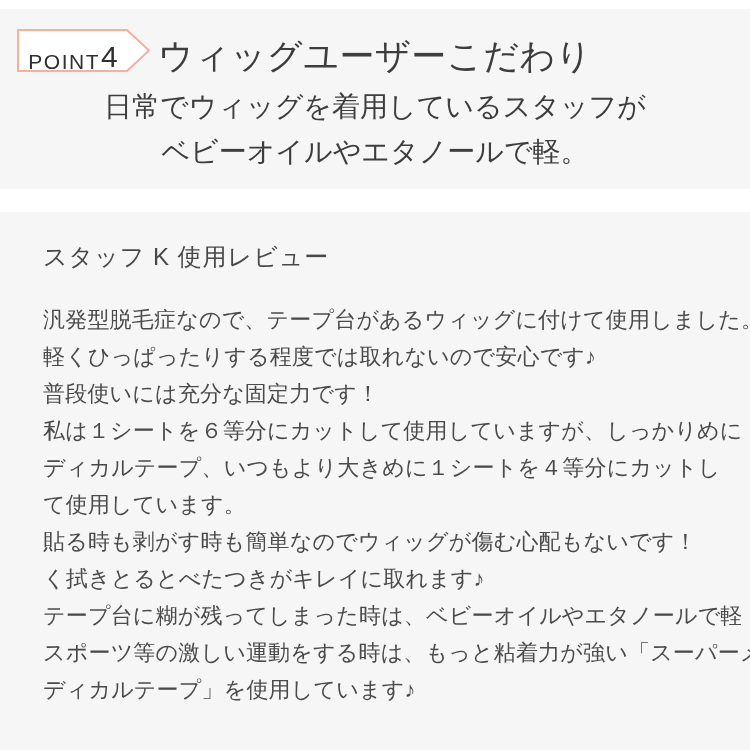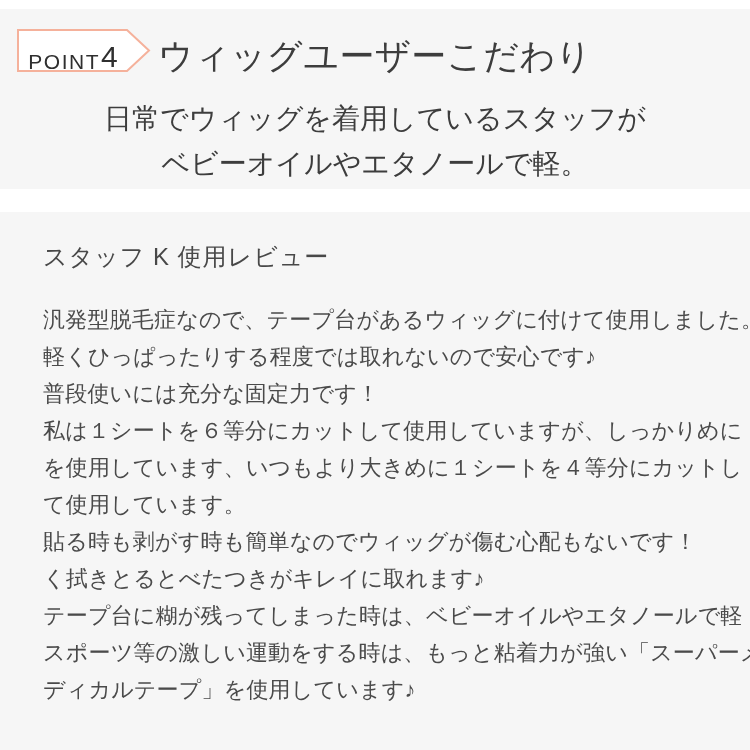--- a/index.html
+++ b/index.html
@@ -62,21 +62,21 @@
   }
   .header-title {
     padding-top: 24px;
     text-align: center;
     font-size: 35px;
     font-weight: 500;
     color: #3d3d3d;
     letter-spacing: 0.5px;
   }
   .header-subtitle {
-    margin-top: 16px;
+    margin-top: 4px;
     text-align: center;
     font-size: 28px;
     font-weight: 400;
     color: #3d3d3d;
   }
   .subtitle-line {
     line-height: 45px;
     white-space: nowrap;
   }
   
@@ -139,21 +139,21 @@
 
   <div class="divider"></div>
 
   <div class="review">
     <div class="review-heading">スタッフ K 使用レビュー</div>
     <div class="review-body">
         <div class="review-line">汎発型脱毛症なので、テープ台があるウィッグに付けて使用しました。</div>
         <div class="review-line">軽くひっぱったりする程度では取れないので安心です♪</div>
         <div class="review-line">普段使いには充分な固定力です！</div>
         <div class="review-line">私は１シートを６等分にカットして使用していますが、しっかりめに</div>
-        <div class="review-line">を使用しています、いつもより大きめに１シートを４等分にカットし</div>
+        <div class="review-line">ディカルテープ、いつもより大きめに１シートを４等分にカットし</div>
         <div class="review-line">て使用しています。</div>
         <div class="review-line">貼る時も剥がす時も簡単なのでウィッグが傷む心配もないです！</div>
         <div class="review-line">く拭きとるとべたつきがキレイに取れます♪</div>
         <div class="review-line">テープ台に糊が残ってしまった時は、ベビーオイルやエタノールで軽</div>
         <div class="review-line">スポーツ等の激しい運動をする時は、もっと粘着力が強い「スーパーメ</div>
         <div class="review-line">ディカルテープ」を使用しています♪</div>
       </div>
   </div>
 
 </div>

